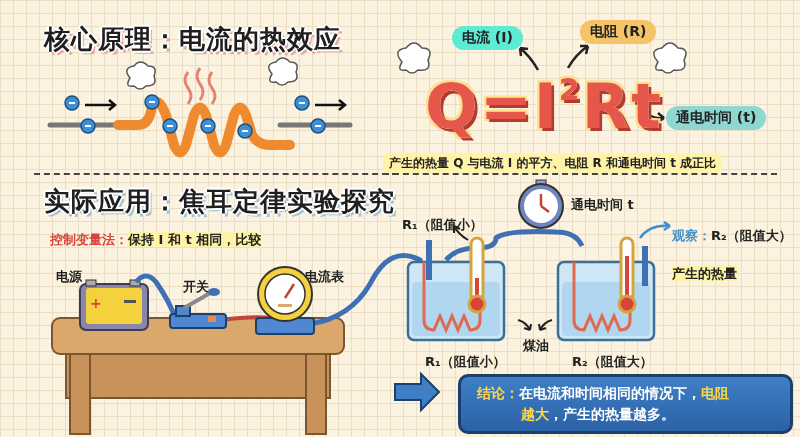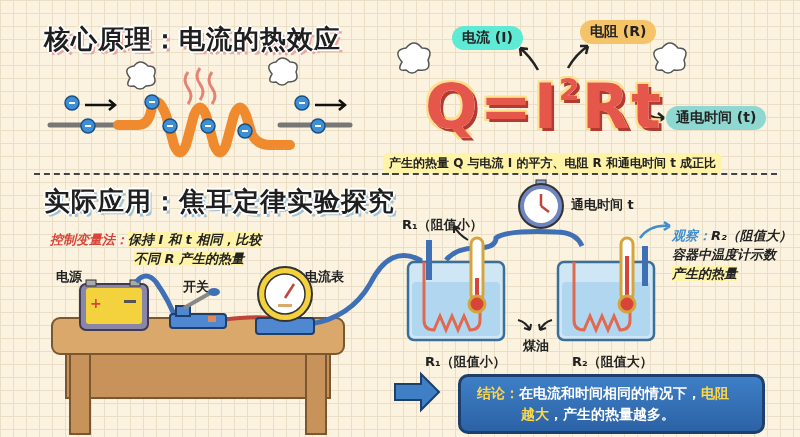--- a/index.html
+++ b/index.html
@@ -26,21 +26,21 @@
     font-weight: 700; font-size: 14px; padding: 3px 10px; border-radius: 14px; color: #222;
   }
   .formula {
     font-family: "DejaVu Sans", sans-serif; font-weight: 900; font-size: 62px; color: #e5574a;
     letter-spacing: 2px;
     text-shadow: 0 0 0 #fff, 3px 3px 0 #b33a30, -2px -2px 0 #ffe08a, 2px -2px 0 #ffe08a, -2px 2px 0 #ffe08a;
   }
   .formula sup { font-size: 30px; vertical-align: 28px; }
   .hl { background: #fff3a8; border-radius: 6px; padding: 2px 6px; font-weight: 700; font-size: 12px; margin-top: 7px; }
   .label { font-weight: 700; font-size: 13px; color: #222; }
-  .note { font-weight: 700; font-size: 13px; line-height: 19px; font-style: italic; }
+  .note { font-weight: 700; font-size: 13px; line-height: 19px; }
   .conclusion {
     background: linear-gradient(#3e7fc6, #2c62a6); border: 3px solid #1d3f6b; border-radius: 10px;
     color: #fff; font-weight: 700; font-size: 14px; line-height: 21px; padding: 6px 10px 6px 16px;
   }
   .yellow { color: #ffd84a; }
   svg { position: absolute; overflow: visible; }
 </style>
 </head>
 <body>
 
@@ -113,21 +113,21 @@
 
 <div class="abs hl" style="left:383px;top:146px;">产生的热量 Q 与电流 I 的平方、电阻 R 和通电时间 t 成正比</div>
 
 <div class="abs divider" style="left:34px;top:173px;width:364px;"></div>
 <div class="abs divider" style="left:383px;top:173px;width:394px;"></div>
 
 <div class="abs heading h2" style="left:44px;top:184px;">实际应用：焦耳定律实验探究</div>
 
 <div class="abs note" style="left:50px;top:230px;">
   <span style="color:#d9443a;">控制变量法：</span><span style="background:#fff3a8;">保持 I 和 t 相同，比较</span><br>
-  <span style="display:inline-block;width:84px;"></span><span style="background:#fff3a8;">不同 R 产生的热量</span>
+  <span style="display:inline-block;width:84px;"></span>
 </div>
 
 <div class="abs label" style="left:56px;top:268px;">电源</div>
 <div class="abs label" style="left:183px;top:278px;">开关</div>
 <div class="abs label" style="left:305px;top:268px;">电流表</div>
 
 <svg style="left:0;top:0;" width="800" height="437">
 
   <g>
     <rect x="52" y="318" width="292" height="36" rx="8" fill="#d9a86a" stroke="#7a5631" stroke-width="2"></rect>
@@ -209,20 +209,20 @@
 </svg>
 
 <div class="abs label" style="left:571px;top:196px;">通电时间 t</div>
 <div class="abs label" style="left:402px;top:216px;">R₁（阻值小）</div>
 <div class="abs label" style="left:425px;top:353px;">R₁（阻值小）</div>
 <div class="abs label" style="left:572px;top:353px;">R₂（阻值大）</div>
 <div class="abs label" style="left:523px;top:337px;">煤油</div>
 
 <div class="abs note" style="left:672px;top:226px;">
   <span style="color:#3f8fd0;text-align:center;">观察：</span><span>R₂（阻值大）</span><br>
-  <span>容器中温度计示数</span><br>
+  <br>
   <span style="background:#fff3a8;">产生的热量</span>
 </div>
 
-<div class="abs conclusion" style="left:458px;top:374px;width:307px;">
+<div class="abs conclusion" style="left:458px;top:374px;width:335px;">
   <span class="yellow">结论：</span><span>在电流和时间相同的情况下，</span><span class="yellow">电阻</span><br>
   <span style="display:inline-block;width:44px;"></span><span class="yellow">越大</span><span>，产生的热量越多。</span>
 </div>
 
 </body></html>

